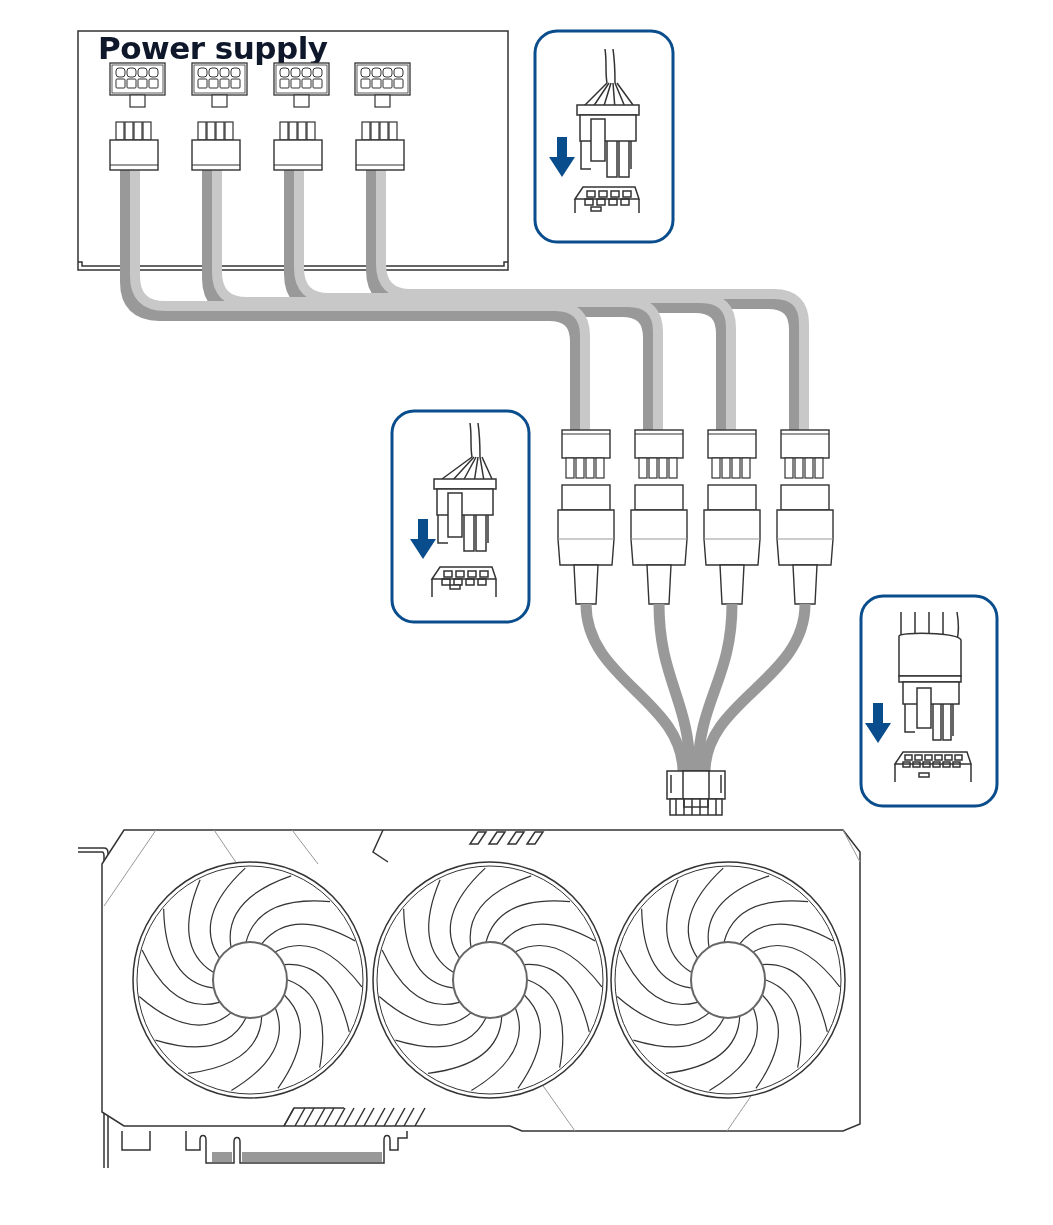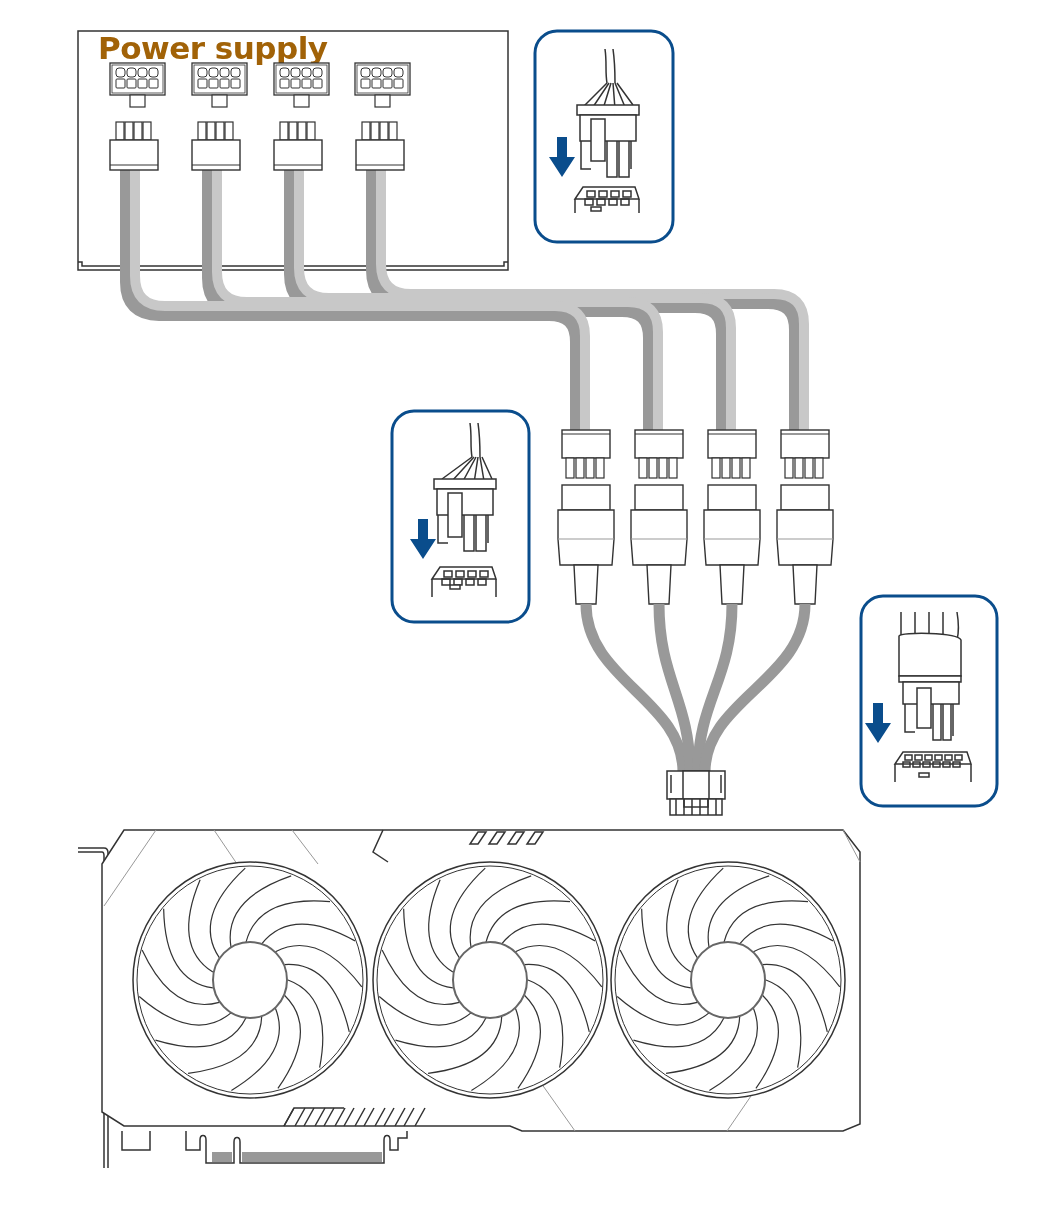--- a/index.html
+++ b/index.html
@@ -1,18 +1,18 @@
 <!DOCTYPE html>
 <html><head>
 <meta charset="utf-8">
 <style>
   html, body { margin: 0; padding: 0; background: #ffffff; }
   body { width: 1053px; height: 1225px; position: relative; overflow: hidden; font-family: "Liberation Sans", sans-serif; }
   #stage { position: absolute; left: 0; top: 0; width: 1053px; height: 1225px; }
-  .title-label { position: absolute; left: 98px; top: 28px; font-family: "DejaVu Sans", sans-serif; font-weight: bold; font-size: 31px; color: #a16207; letter-spacing: -0.5px; line-height: 40px; }
+  .title-label { position: absolute; left: 98px; top: 28px; font-family: "DejaVu Sans", sans-serif; font-weight: bold; font-size: 31px; color: #0f172a; letter-spacing: -0.5px; line-height: 40px; }
   .ln { fill: none; stroke: #333; stroke-width: 1.5; }
   .lnw { fill: #fff; stroke: #333; stroke-width: 1.5; }
   .thin { fill: none; stroke: #999; stroke-width: 1; }
   .callout { fill: #fff; stroke: #0a4d8c; stroke-width: 3; }
   .arrow { fill: #0a4d8c; }
 </style>
 </head>
 <body>
 
 <div class="title-label">Power supply</div>

